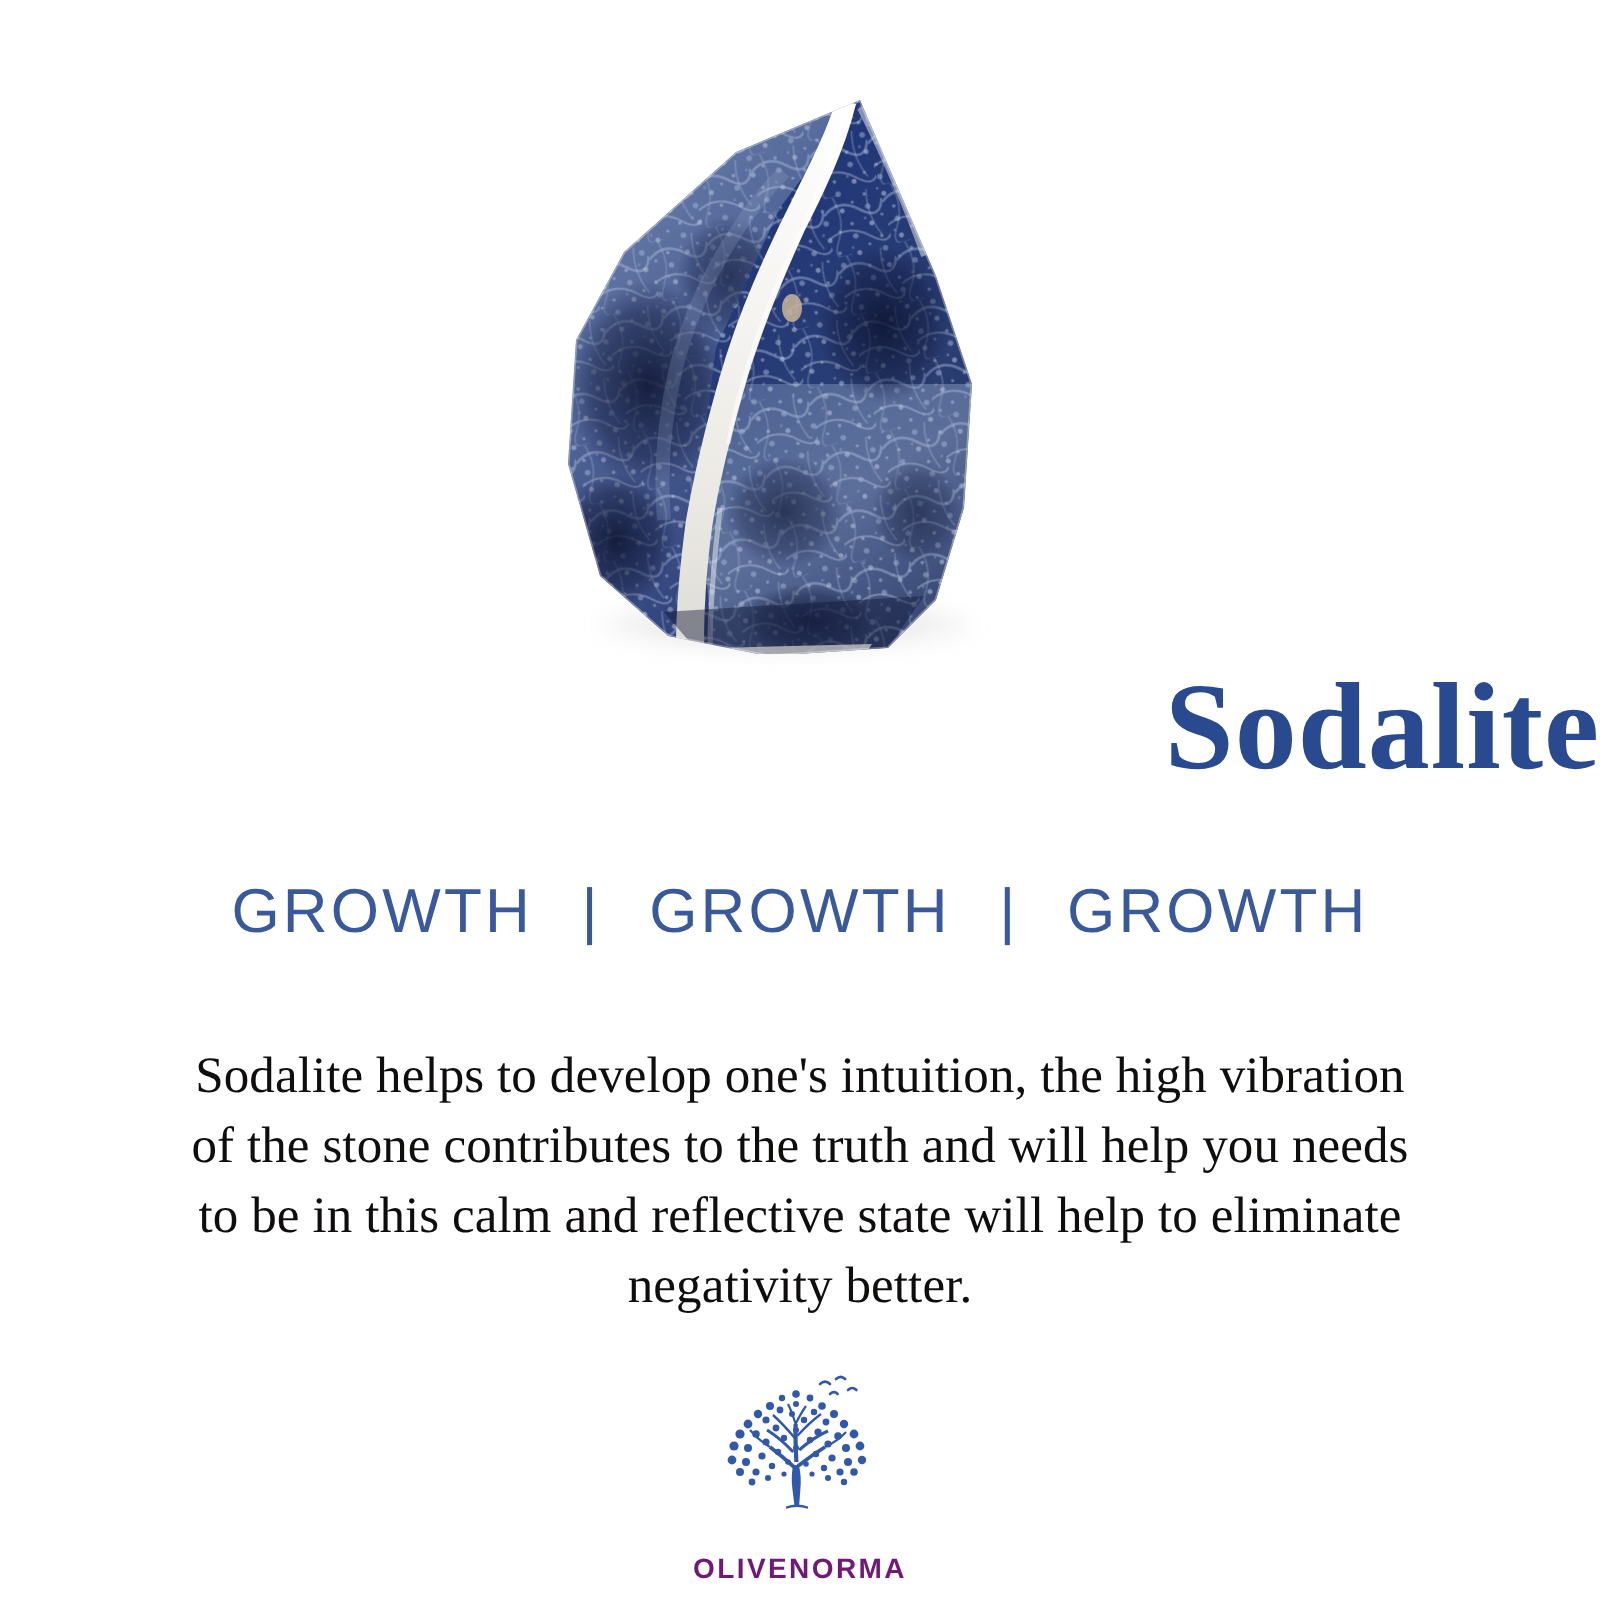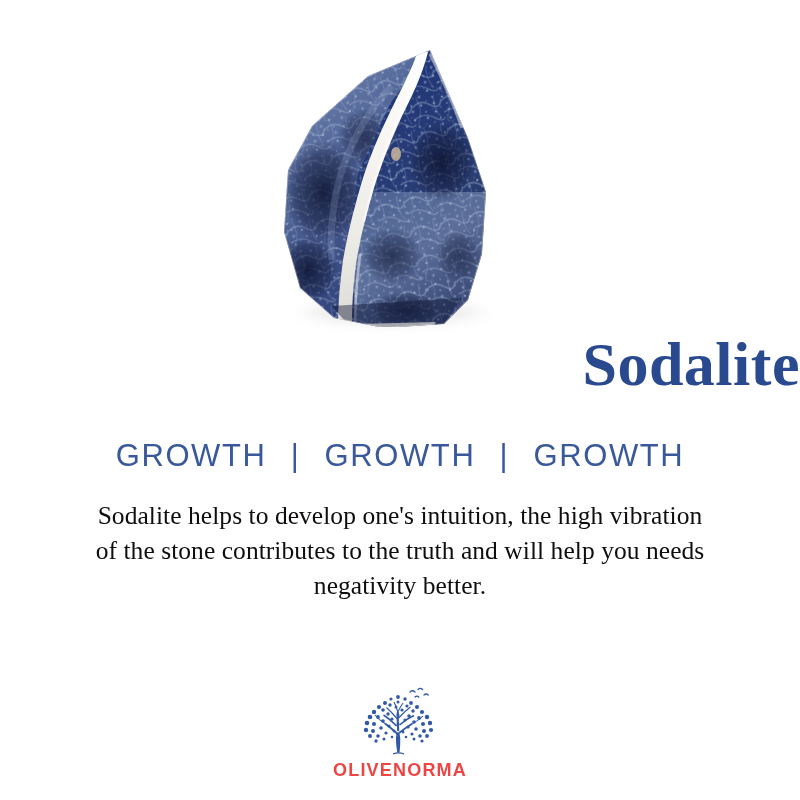--- a/index.html
+++ b/index.html
@@ -93,21 +93,21 @@
   .kw-sep {
     display: inline-block;
     padding: 0 14px;
     color: #39599b;
   }
 
   
   .description {
     position: absolute;
     left: 22px;
-    top: 498px;
+    top: 520px;
     width: 756px;
     text-align: center;
     font-family: "Liberation Serif", "DejaVu Serif", serif;
     font-size: 25.5px;
     line-height: 35px;
     color: #100d0d;
     letter-spacing: 0.05px;
   }
 
   
@@ -119,26 +119,26 @@
     text-align: center;
   }
   .brand-mark {
     display: block;
     margin: 0 auto;
     width: 96px;
     height: 72px;
   }
   .brand-name {
     display: block;
-    margin-top: 2px;
+    margin-top: 18px;
     font-family: "Liberation Sans", "DejaVu Sans", sans-serif;
     font-weight: bold;
-    font-size: 18px;
+    font-size: 14px;
     letter-spacing: 1.2px;
-    color: #ef4444;
+    color: #701a75;
   }
 </style>
 </head>
 <body>
 
 <div class="page">
 
   <div class="stone-stage">
 
     <div class="stone-shadow"></div>
@@ -293,20 +293,21 @@
     <span>GROWTH</span>
     <span class="kw-sep">|</span>
     <span>GROWTH</span>
     <span class="kw-sep">|</span>
     <span>GROWTH</span>
   </div>
 
   <div class="description">
     <div>Sodalite helps to develop one's intuition, the high vibration</div>
     <div>of the stone contributes to the truth and will help you needs</div>
+    <div>to be in this calm and reflective state will help to eliminate</div>
     <div>negativity better.</div>
   </div>
 
   <div class="brand">
     <svg class="brand-mark" viewBox="0 0 96 72">
       <g fill="#3159a8">
 
         <path d="M45.2 66.5 L44.2 58.5 Q43.4 52 44.6 46.5 L47.4 46.5
                  Q48.8 52 48.2 58.5 L47.6 66.5 Z"></path>
         <path d="M41 67.2 Q46.4 65.2 52 67.2 L52 68.4 Q46.4 66.6 41 68.4 Z"></path>

